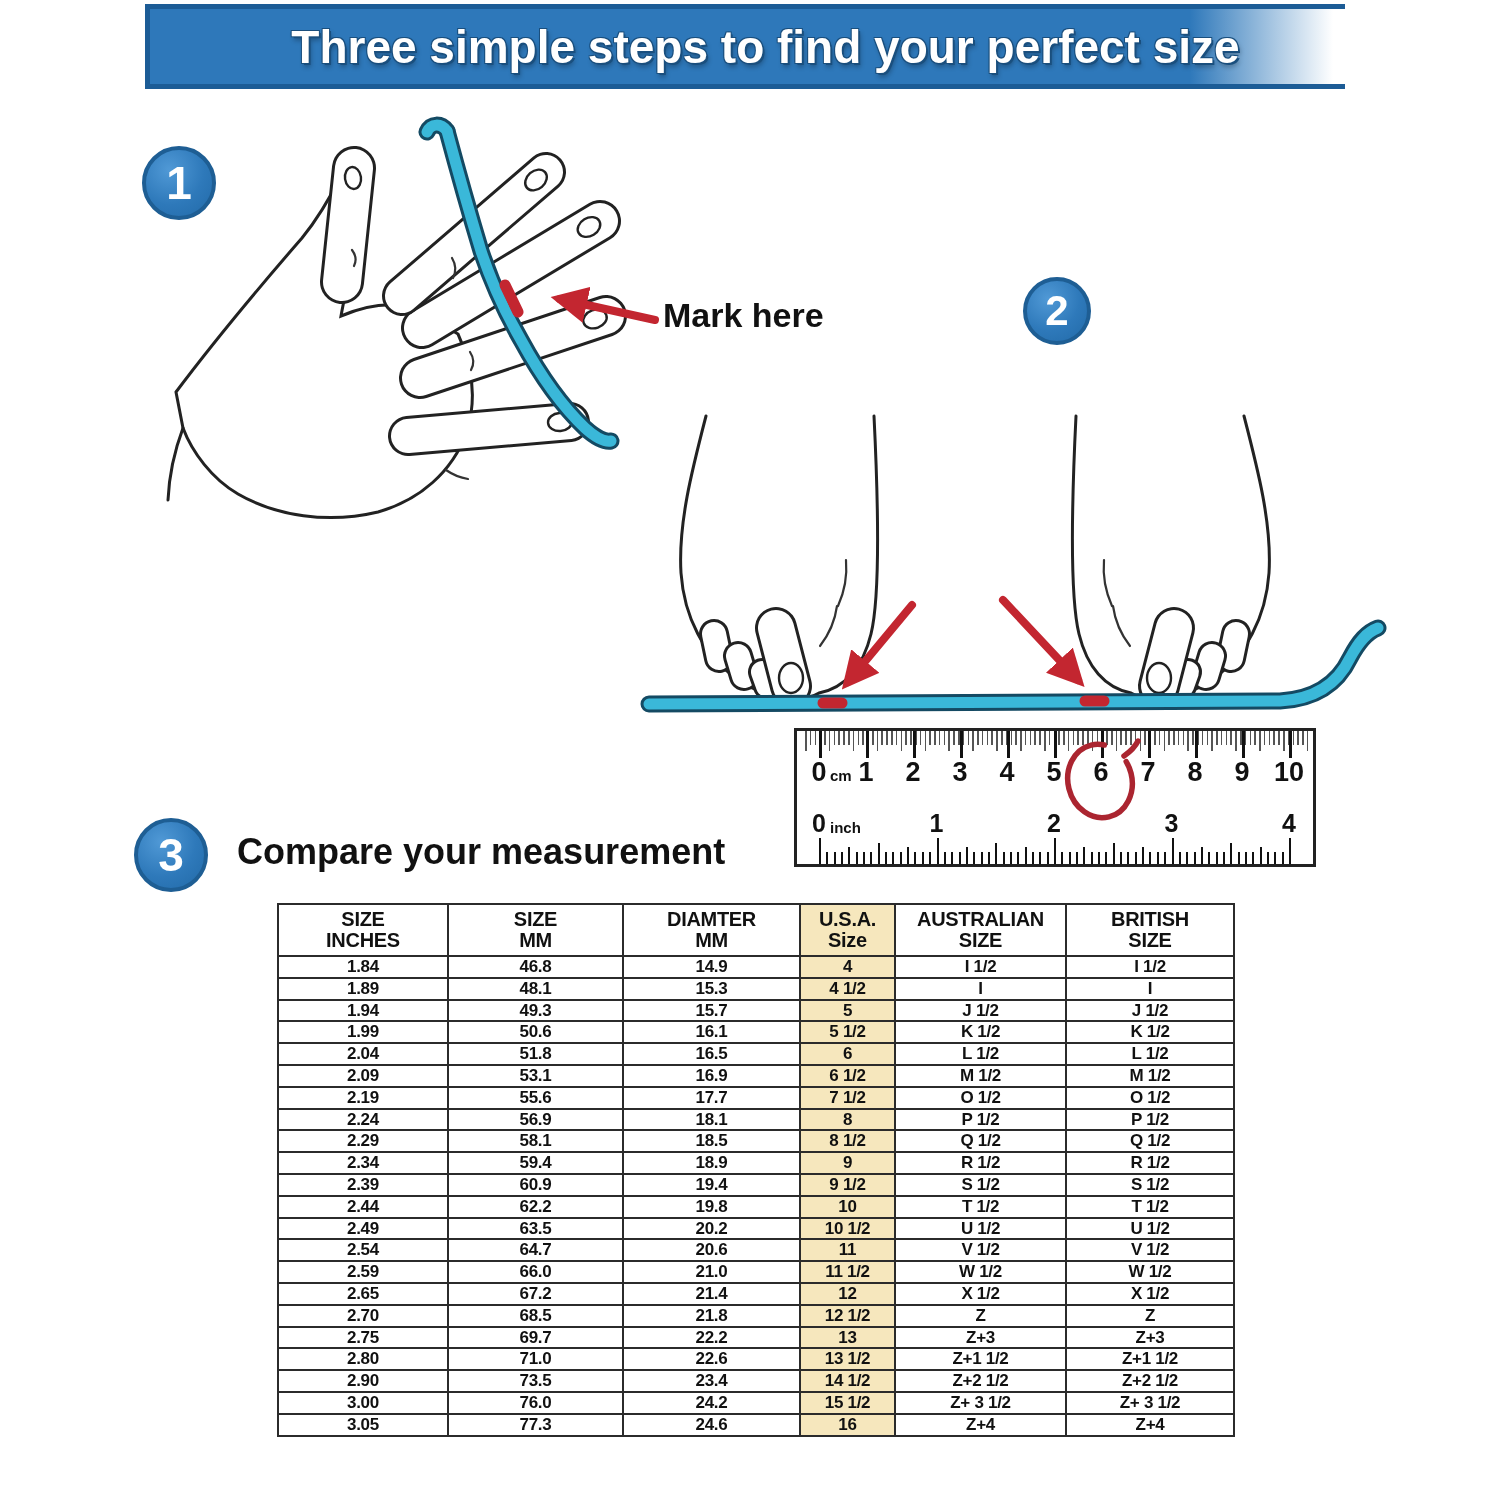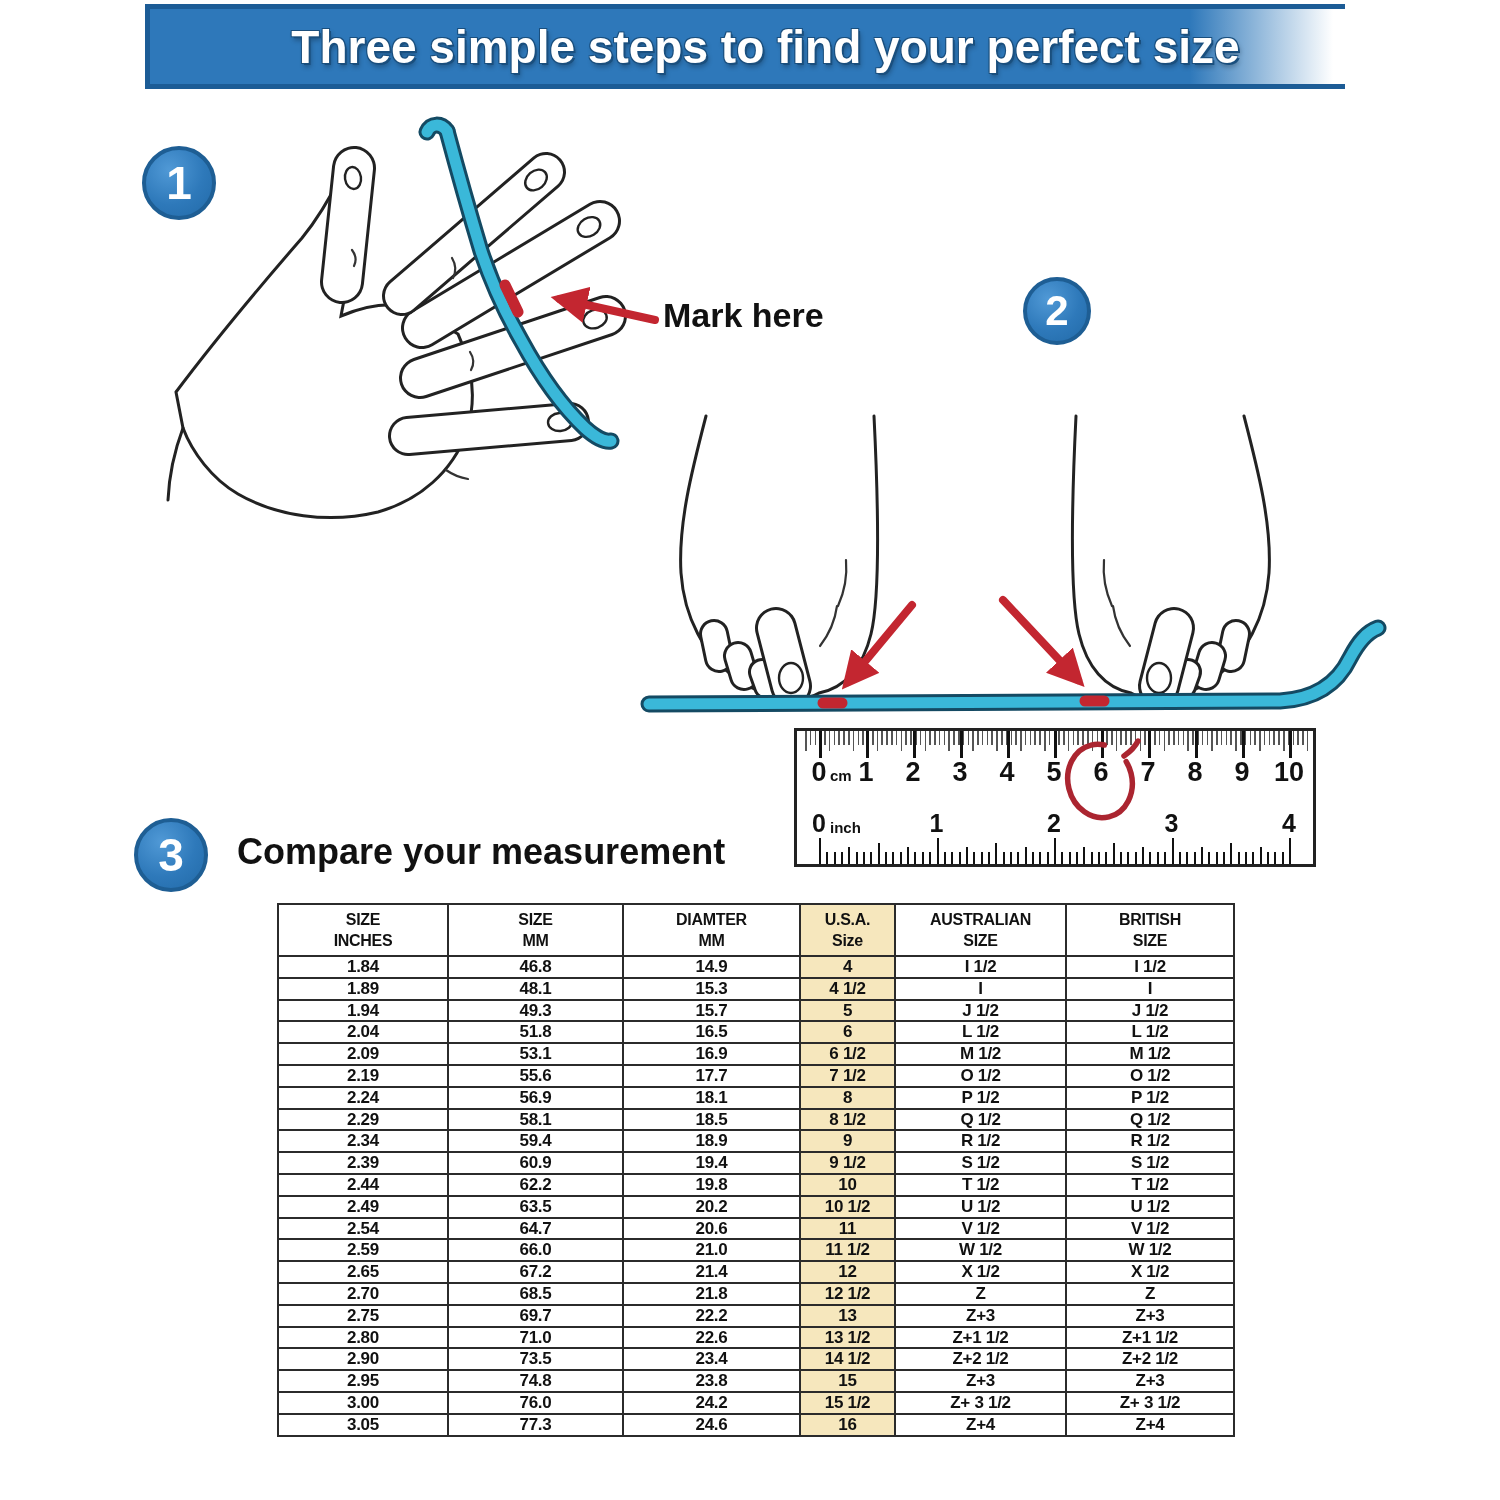--- a/index.html
+++ b/index.html
@@ -37,21 +37,21 @@
   .ruler .unit.cm{left:33px;top:36px;}
   .ruler .unit.inch{left:33px;top:88px;}
 
   svg.overlay{position:absolute;left:0;top:0;z-index:2;pointer-events:none;}
 
   
   .table-wrap{position:absolute;left:277px;top:903px;width:958px;height:597px;overflow:hidden;z-index:3;}
   table{border-collapse:collapse;width:956px;table-layout:fixed;}
   th,td{border:2px solid #2b2b2b;text-align:center;font-weight:bold;padding:0;
         white-space:nowrap;overflow:hidden;letter-spacing:-0.3px;}
-  th{font-size:16px;line-height:21px;height:50px;vertical-align:middle;}
+  th{font-size:20px;line-height:21px;height:50px;vertical-align:middle;}
   td{font-size:17px;height:19.8px;line-height:19.8px;}
   .hl{background:#f6e7bd;}
 </style>
 </head>
 <body>
 
 <div class="banner">
   <span class="banner-title">Three simple steps to find your perfect size</span>
 </div>
 
@@ -413,20 +413,28 @@
         </tr>
         <tr>
           <td>1.94</td>
           <td>49.3</td>
           <td>15.7</td>
           <td class="hl">5</td>
           <td>J 1/2</td>
           <td>J 1/2</td>
         </tr>
         <tr>
+          <td>1.99</td>
+          <td>50.6</td>
+          <td>16.1</td>
+          <td class="hl">5 1/2</td>
+          <td>K 1/2</td>
+          <td>K 1/2</td>
+        </tr>
+        <tr>
           <td>2.04</td>
           <td>51.8</td>
           <td>16.5</td>
           <td class="hl">6</td>
           <td>L 1/2</td>
           <td>L 1/2</td>
         </tr>
         <tr>
           <td>2.09</td>
           <td>53.1</td>
@@ -541,28 +549,20 @@
         </tr>
         <tr>
           <td>2.90</td>
           <td>73.5</td>
           <td>23.4</td>
           <td class="hl">14 1/2</td>
           <td>Z+2 1/2</td>
           <td>Z+2 1/2</td>
         </tr>
         <tr>
-          <td>2.95</td>
-          <td>74.8</td>
-          <td>23.8</td>
-          <td class="hl">15</td>
-          <td>Z+3</td>
-          <td>Z+3</td>
-        </tr>
-        <tr>
           <td>3.00</td>
           <td>76.0</td>
           <td>24.2</td>
           <td class="hl">15 1/2</td>
           <td>Z+ 3 1/2</td>
           <td>Z+ 3 1/2</td>
         </tr>
         <tr>
           <td>3.05</td>
           <td>77.3</td>

